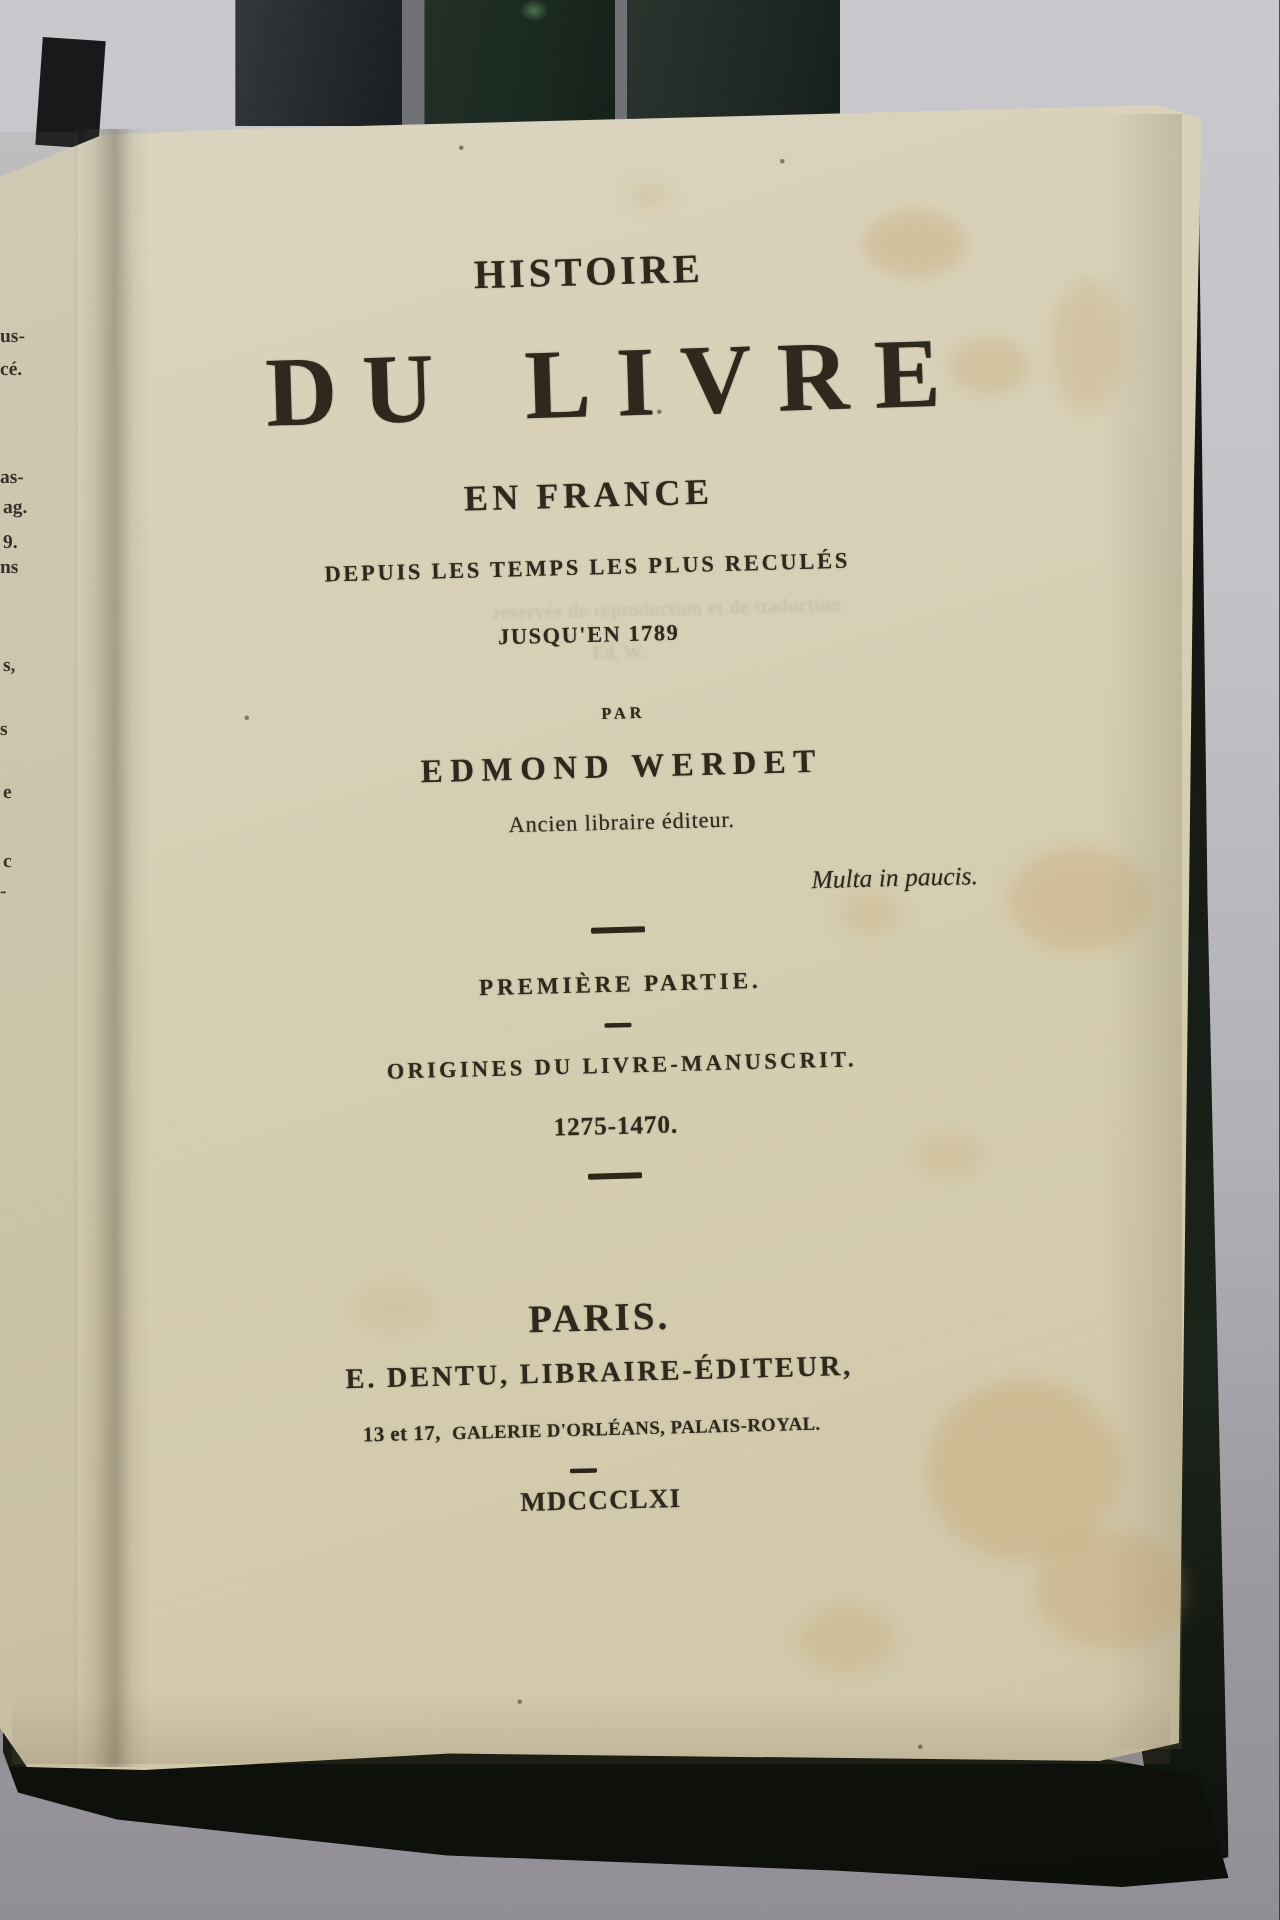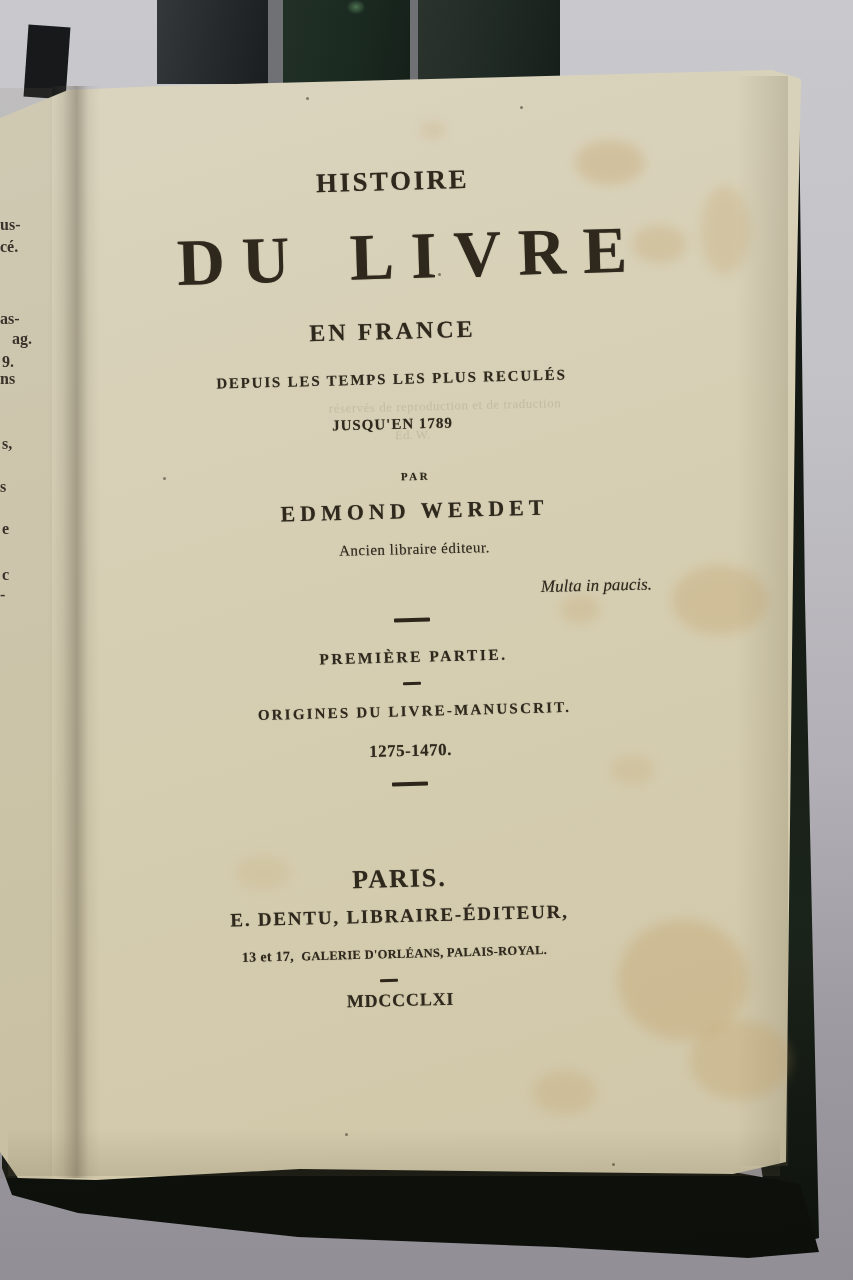--- a/index.html
+++ b/index.html
@@ -62,21 +62,21 @@
   .rule{position:absolute;background:#2e261b;transform:rotate(-1.6deg);border-radius:1px;}
   .rule1{left:394px;top:618px;width:36px;height:4px;}
   .rule2{left:403px;top:682px;width:18px;height:3px;}
   .rule3{left:392px;top:782px;width:36px;height:4px;}
   .rule4{left:380px;top:979px;width:18px;height:3px;}
   
   .ghost{position:absolute;color:#4a3f2c;opacity:0.15;filter:blur(0.6px);font-size:13px;white-space:nowrap;transform:rotate(-1.4deg);}
   .ghost1{left:185px;top:398px;width:520px;text-align:center;letter-spacing:0.5px;}
   .ghost2{left:395px;top:427px;}
   
-  .frag{position:absolute;font-size:16px;font-weight:bold;color:#3a322a;font-family:"Liberation Serif","DejaVu Serif",serif;}
+  .frag{position:absolute;font-size:13px;font-weight:bold;color:#3a322a;font-family:"Liberation Serif","DejaVu Serif",serif;}
 </style>
 </head>
 <body>
 
 <div class="scene">
 
   <div class="shelf-gap"></div>
   <div class="spine spine1"></div>
   <div class="spine spine2">
     <div class="spine-spot"></div>
@@ -111,21 +111,21 @@
   <div class="speck" style="left:612px;top:1163px"></div>
   <div class="speck" style="left:306px;top:97px"></div>
   <div class="speck" style="left:520px;top:106px"></div>
 
   <div class="ghost ghost1">réservés de reproduction et de traduction</div>
   <div class="ghost ghost2">Ed. W.</div>
 
   <span class="frag" style="left:0;top:216px">us-</span>
   <span class="frag" style="left:0;top:238px">cé.</span>
   <span class="frag" style="left:0;top:310px">as-</span>
-  <span class="frag" style="left:12px;top:330px">ag.</span>
+  <span class="frag" style="left:2px;top:330px">ag.</span>
   <span class="frag" style="left:2px;top:353px">9.</span>
   <span class="frag" style="left:0;top:370px">ns</span>
   <span class="frag" style="left:2px;top:435px">s,</span>
   <span class="frag" style="left:0;top:478px">s</span>
   <span class="frag" style="left:2px;top:520px">e</span>
   <span class="frag" style="left:2px;top:566px">c</span>
   <span class="frag" style="left:0;top:586px">-</span>
 
   <div class="line l-histoire">HISTOIRE</div>
   <div class="line l-dulivre">DU LIVRE</div>

